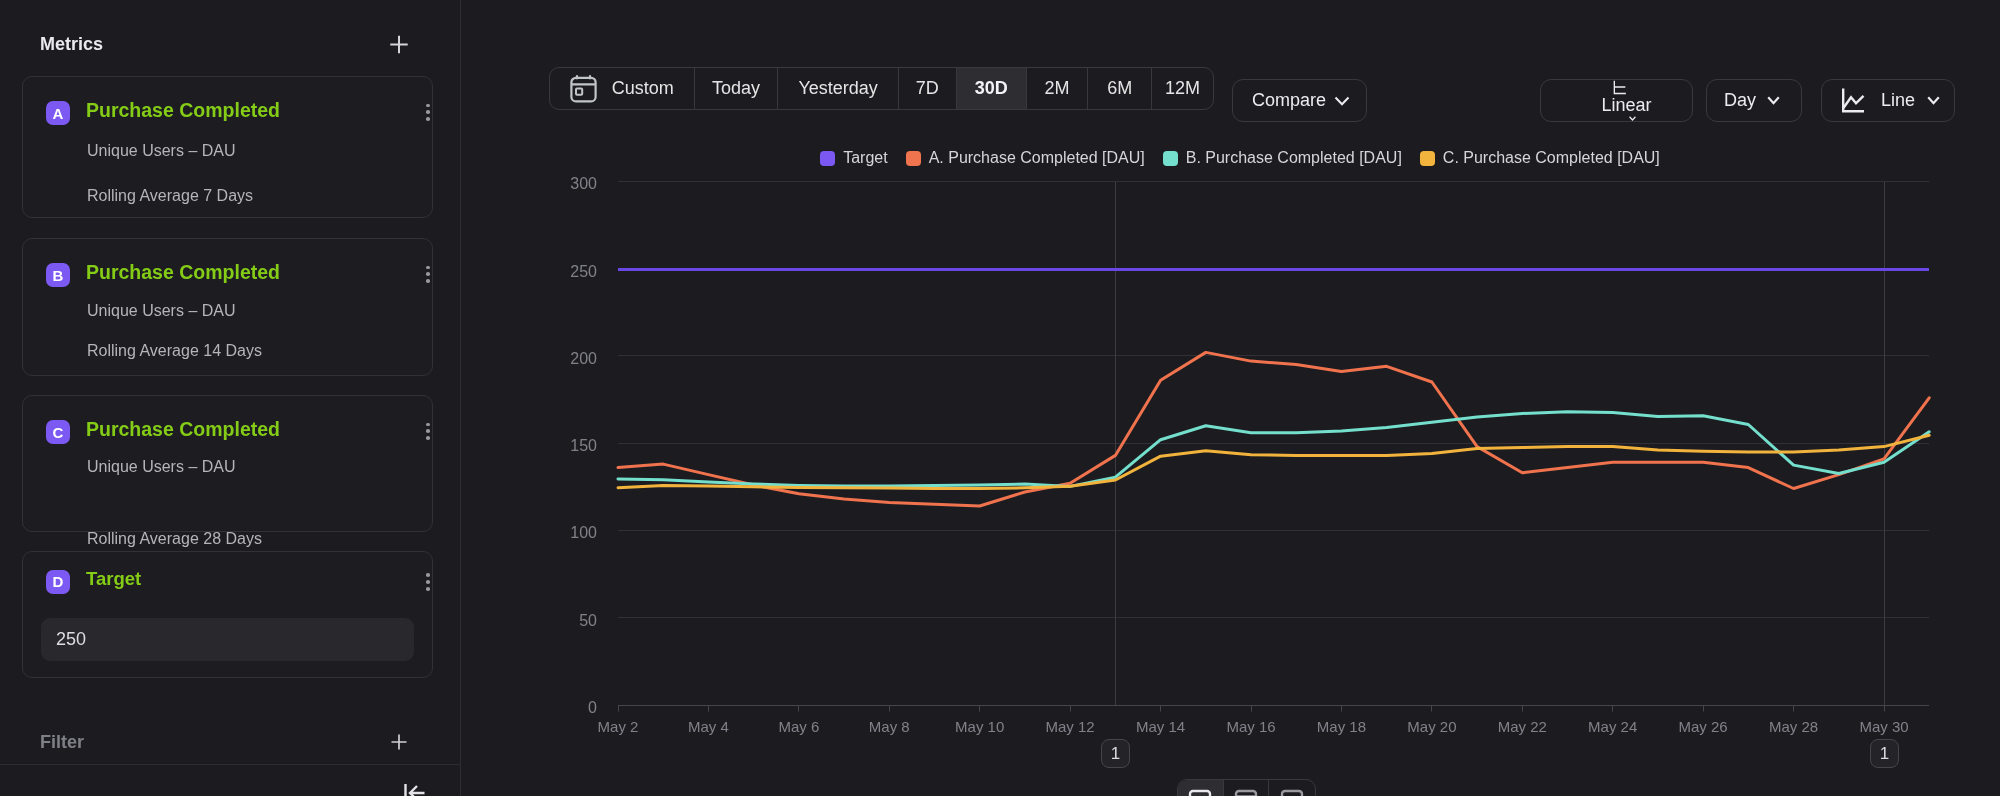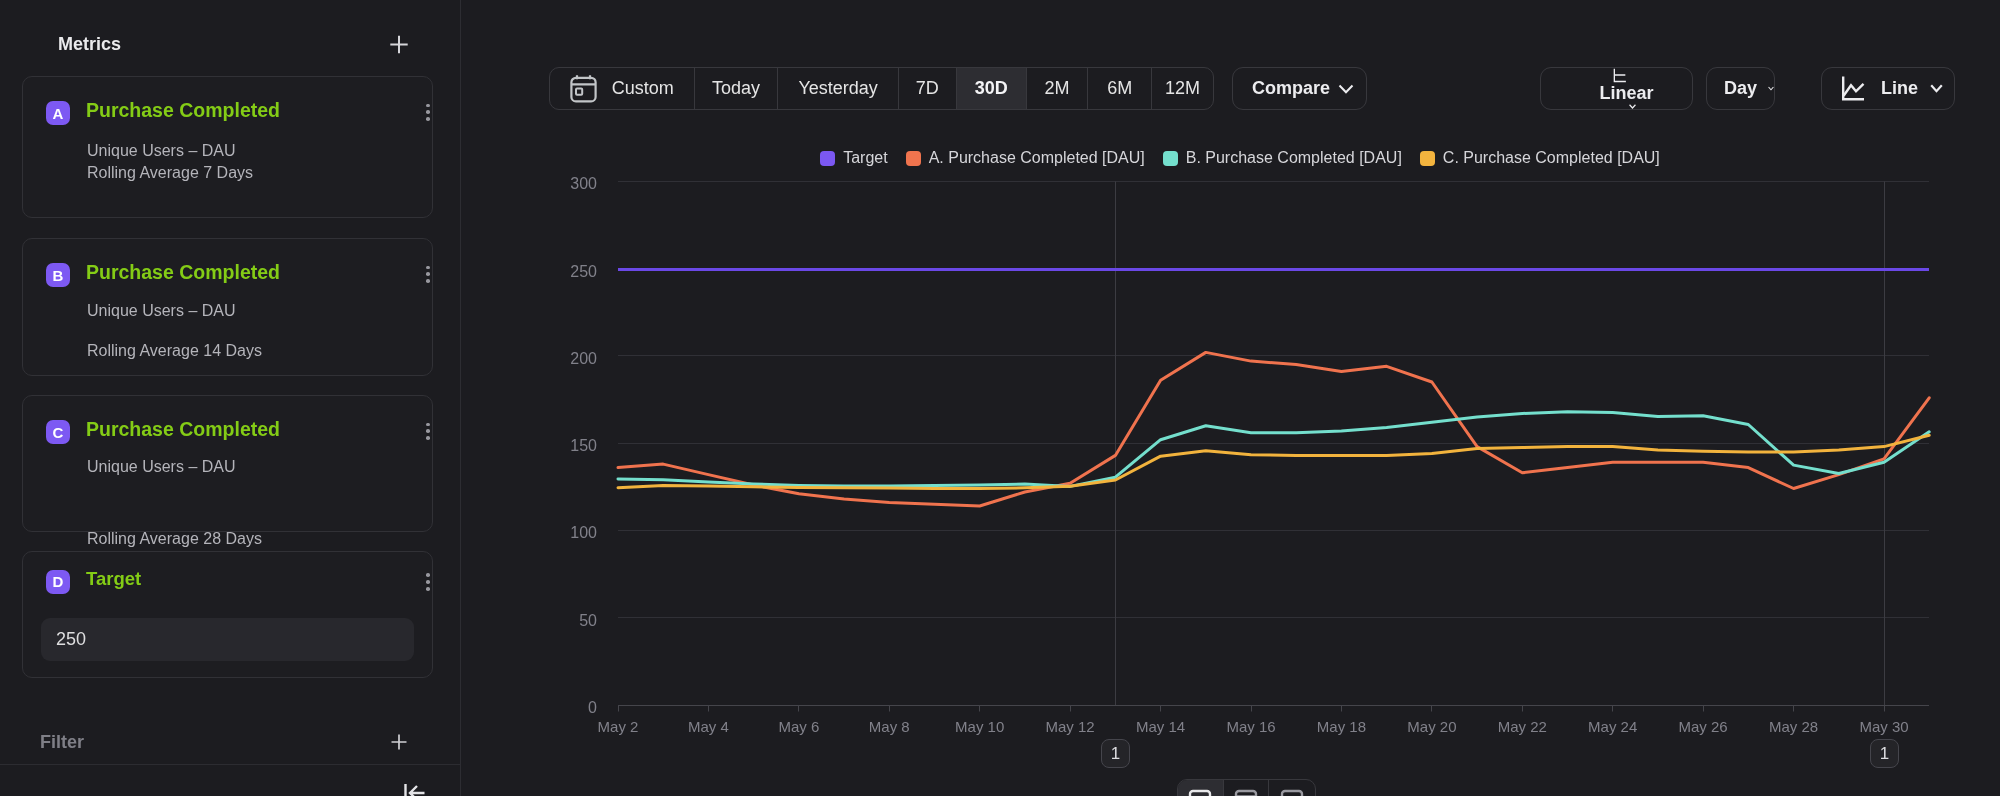--- a/index.html
+++ b/index.html
@@ -8,41 +8,41 @@
     width:2000px; height:796px; position:relative; overflow:hidden;
     background:#1c1c20;
     font-family:"Liberation Sans", sans-serif;
     color:#e9e9eb;
     -webkit-font-smoothing:antialiased;
   }
   .abs { position:absolute; }
 
   
   #sidebar { left:0; top:0; width:461px; height:796px; border-right:1px solid #2d2d32; }
-  .sb-head { left:58px; top:34.7px; font-size:18px; font-weight:700; color:#eaeaec; line-height:1; }
+  .sb-head { left:40px; top:34.7px; font-size:18px; font-weight:700; color:#eaeaec; line-height:1; }
   .card {
     left:22px; width:411px; border:1px solid #313136; border-radius:10px;
     background:#1d1d21;
   }
   .badge {
     position:absolute; left:23px; top:24px; width:24px; height:24px; border-radius:7px;
     background:#7d59f3; color:#fff; font-size:15px; font-weight:700;
     display:flex; align-items:center; justify-content:center;
   }
   .card-title { position:absolute; left:63px; top:24px; font-size:19.5px; font-weight:700; color:#84cc16; line-height:1; }
   .card-row { position:absolute; left:64px; font-size:16px; color:#b4b4ba; line-height:1; }
   .kebab { position:absolute; left:403px; top:26.5px; width:4px; }
   .kebab i { display:block; width:3.6px; height:3.6px; border-radius:50%; background:#98989f; margin-bottom:3.4px; }
   .filter-row { left:40px; top:733px; font-size:18px; font-weight:700; color:#7f7f87; line-height:1;text-align:center; }
   .sb-divider { left:0; top:764px; width:460px; height:0; border-top:1px solid #2c2c31; }
 
   
   .btn {
-    position:absolute; top:67px; height:43px; border:1px solid #38383d; border-radius:11px;
-    display:flex; align-items:center; color:#ececef; font-size:18px; font-weight:700;
+    position:absolute; top:79px; height:43px; border:1px solid #38383d; border-radius:11px;
+    display:flex; align-items:center; color:#ececef; font-size:18px; font-weight:400;
   }
   #segctl { left:549px; top:67px; width:665px; height:43px; border:1px solid #38383d; border-radius:10px; display:flex; overflow:hidden; }
   #segctl .seg {
     height:100%; display:flex; align-items:center; justify-content:center;
     border-right:1px solid #38383d; color:#e5e5e5; font-size:18px;
   }
   #segctl .seg:last-child { border-right:none; }
   #segctl .seg.active { background:#2d2d32; color:#f4f4f6; font-weight:700; }
 
   
@@ -66,21 +66,21 @@
 
 <div class="card abs" style="top:76px;height:142px;">
   <div class="badge">A</div>
   <div class="card-title">Purchase Completed</div>
   <div class="kebab">
       <i></i>
       <i></i>
       <i></i>
     </div>
   <div class="card-row" style="top:66px;">Unique Users – DAU</div>
-  <div class="card-row" style="top:88px;">Rolling Average 7 Days</div>
+  <div class="card-row" style="top:111px;">Rolling Average 7 Days</div>
 </div>
 
 <div class="card abs" style="top:238px;height:138px;">
   <div class="badge">B</div>
   <div class="card-title">Purchase Completed</div>
   <div class="kebab">
       <i></i>
       <i></i>
       <i></i>
     </div>
@@ -149,21 +149,21 @@
 <div class="btn" style="left:1540px;width:153px;padding-left:20px;flex-direction:column;">
   <svg width="25" height="27" viewBox="0 0 25 27" fill="none" stroke="#ececef" stroke-width="2.4" style="margin-right:15px;">
       <path d="M3.2 1.5 V24.3 H24 M3.2 12.6 H23"></path>
     </svg>
   Linear
   <svg width="13" height="9" viewBox="0 0 13 9" fill="none" stroke="#ececef" stroke-width="2.2" style="margin-left:12px;">
       <path d="M1.2 1.3 L6.5 7.2 L11.8 1.3"></path>
     </svg>
 </div>
 
-<div class="btn" style="left:1706px;width:69px;padding-left:17px;align-items:center;">Day
+<div class="btn" style="left:1706px;width:96px;padding-left:17px;align-items:center;">Day
   <svg width="13" height="9" viewBox="0 0 13 9" fill="none" stroke="#ececef" stroke-width="2.2" style="margin-left:11px;">
       <path d="M1.2 1.3 L6.5 7.2 L11.8 1.3"></path>
     </svg>
 </div>
 
 <div class="btn" style="left:1809px;width:134px;padding-left:18px;margin-left:12px;">
   <svg width="25" height="27" viewBox="0 0 25 27" fill="none" stroke="#ececef" stroke-width="2.4" style="margin-right:16px;">
       <path d="M3.2 1.5 V24.3 H24"></path>
       <path d="M3.6 20.8 L11 10.3 L16 16.3 L23.5 8.8"></path>
     </svg>

